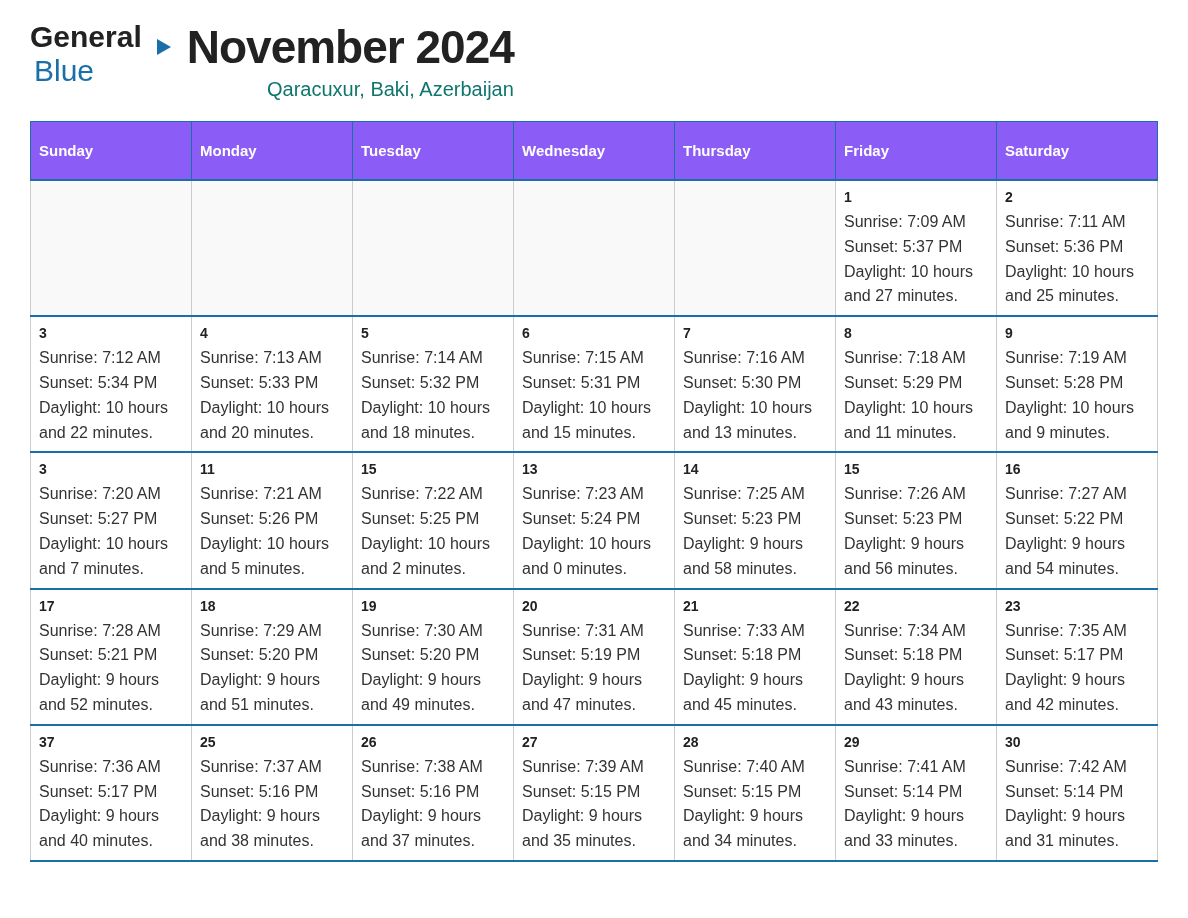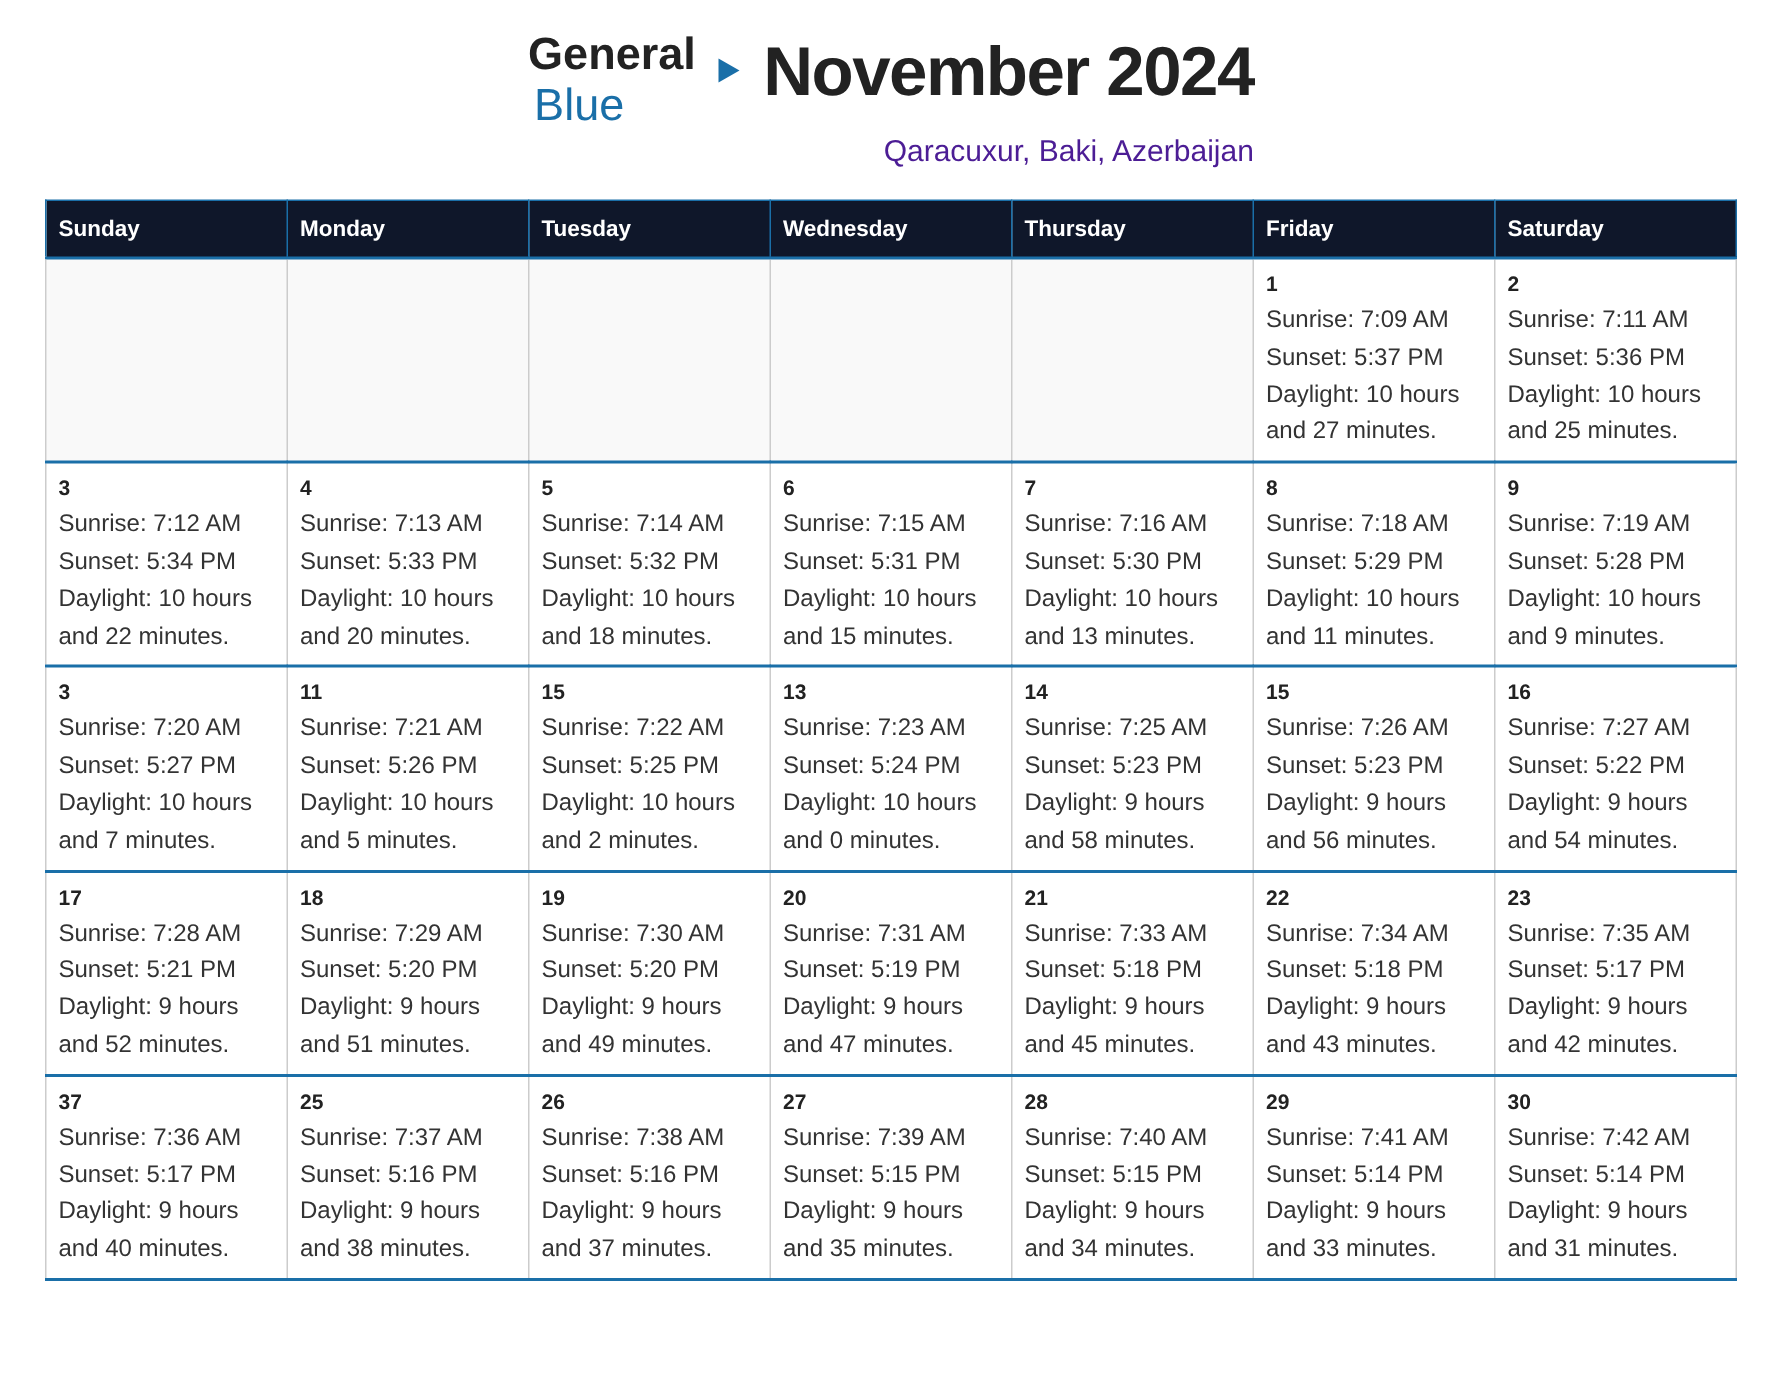--- a/index.html
+++ b/index.html
@@ -4,54 +4,54 @@
   <style>
     * { box-sizing: border-box; margin: 0; padding: 0; }
     body {
       font-family: Arial, sans-serif;
       background: #fff;
       padding: 20px 30px;
       color: #222;
     }
     .header {
       display: flex;
-      justify-content: center;
+      justify-content: flex-start;
       align-items: flex-start;
       margin-bottom: 20px;
     }
     .logo {
       display: flex;
       flex-direction: column;
       align-items: flex-start;
     }
     .title-section {
       text-align: right;
     }
     .month-year {
       font-size: 46px;
       font-weight: bold;
       color: #222;
       letter-spacing: -1px;
       margin-left: 36px;
     }
     .location {
       font-size: 20px;
-      color: #4c1d95;
-      margin-top: 16px;
+      color: #0f766e;
+      margin-top: 4px;
     }
     .calendar {
       width: 100%;
       border-collapse: collapse;
     }
     .calendar th {
-      background: #0f172a;
+      background: #8b5cf6;
       color: #fff;
       font-size: 15px;
       font-weight: 600;
-      padding: 10px 8px;
+      padding: 20px 8px;
       text-align: left;
       border: 1px solid #1a6fa8;
     }
     .calendar td {
       border: 1px solid #ccc;
       vertical-align: top;
       padding: 6px 8px;
       width: 14.28%;
       min-height: 90px;
       font-size: 12.5px;

